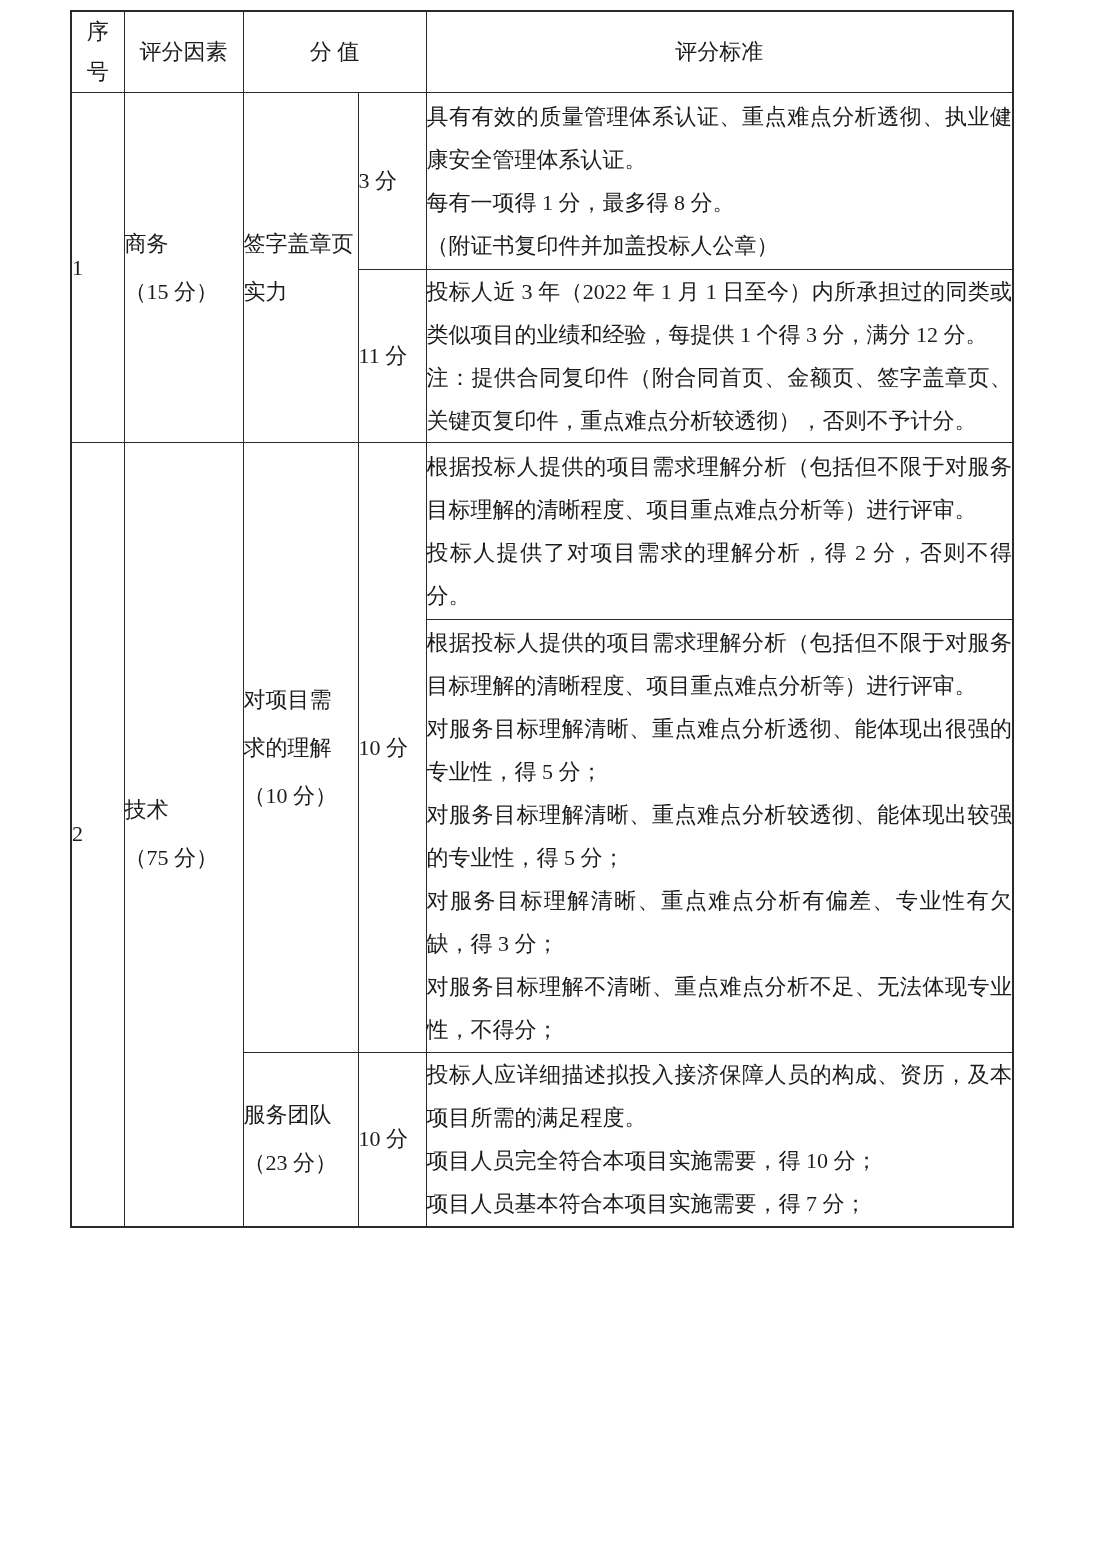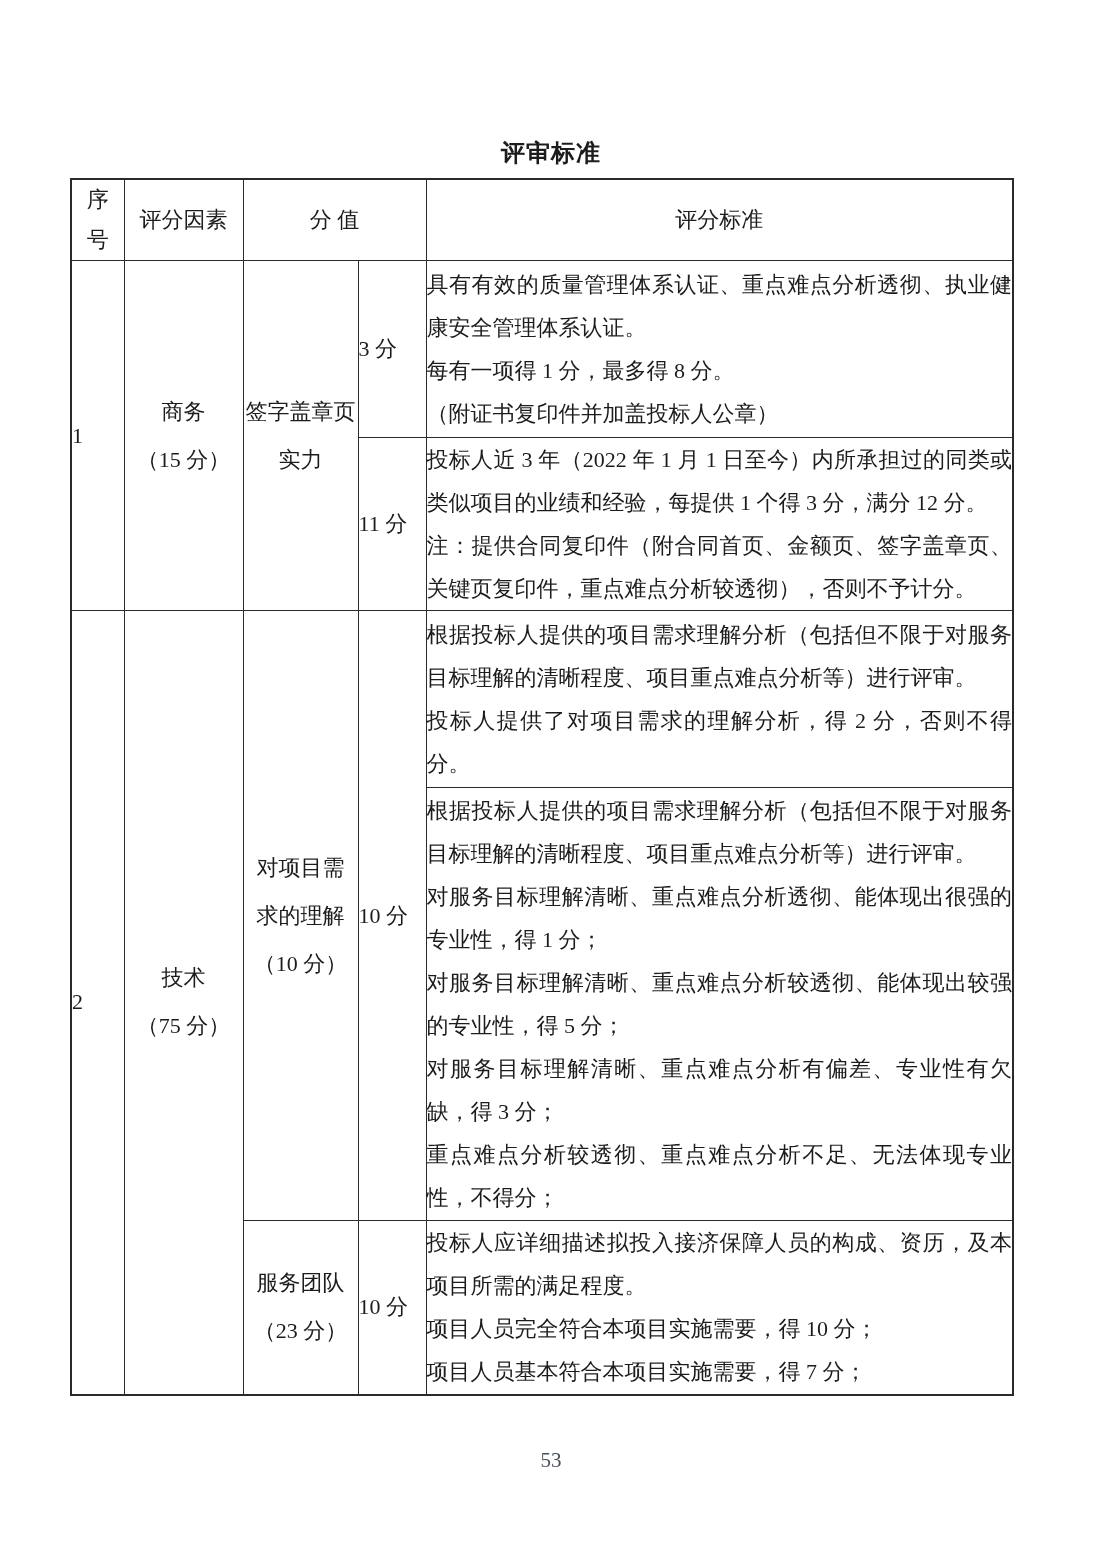--- a/index.html
+++ b/index.html
@@ -45,21 +45,21 @@
   table.review {
     border: 2.5px solid #2a2a2a;
   }
   td.center-cell {
     text-align: left;
   }
   .ml {
     white-space: pre-line;
   }
   td.label-cell {
-    text-align: center;
+    text-align: left;
     line-height: 48px;
   }
   td.header-cell {
     text-align: center;
     line-height: 40px;
   }
   td.header-criteria-cell {
     text-align: center;
     padding-left: 10px;
   }
@@ -78,21 +78,20 @@
     text-align: center;
     font-size: 21px;
     color: #4a4f5c;
   }
 </style>
 </head>
 <body>
 
 <div class="page">
 
-  <div class="doc-title">评审标准</div>
 
   <table class="review">
     <colgroup>
       <col style="width:53px">
       <col style="width:119px">
       <col style="width:115px">
       <col style="width:68px">
       <col style="width:587px">
     </colgroup>
 
@@ -137,35 +136,34 @@
       <td class="center-cell" rowspan="2">10 分</td>
       <td class="criteria-cell">
         <p>根据投标人提供的项目需求理解分析（包括但不限于对服务目标理解的清晰程度、项目重点难点分析等）进行评审。</p>
         <p>投标人提供了对项目需求的理解分析，得 2 分，否则不得分。</p>
       </td>
     </tr>
 
     <tr style="height:433px">
       <td class="criteria-cell">
         <p>根据投标人提供的项目需求理解分析（包括但不限于对服务目标理解的清晰程度、项目重点难点分析等）进行评审。</p>
-        <p>对服务目标理解清晰、重点难点分析透彻、能体现出很强的专业性，得 1 分；</p>
+        <p>对服务目标理解清晰、重点难点分析透彻、能体现出很强的专业性，得 5 分；</p>
         <p>对服务目标理解清晰、重点难点分析较透彻、能体现出较强的专业性，得 5 分；</p>
         <p>对服务目标理解清晰、重点难点分析有偏差、专业性有欠缺，得 3 分；</p>
-        <p>重点难点分析较透彻、重点难点分析不足、无法体现专业性，不得分；</p>
+        <p>对服务目标理解不清晰、重点难点分析不足、无法体现专业性，不得分；</p>
       </td>
     </tr>
 
     <tr style="height:174px">
       <td class="label-cell ml">服务团队
 （23 分）</td>
       <td class="center-cell">10 分</td>
       <td class="criteria-cell">
         <p>投标人应详细描述拟投入接济保障人员的构成、资历，及本项目所需的满足程度。</p>
         <p>项目人员完全符合本项目实施需要，得 10 分；</p>
         <p>项目人员基本符合本项目实施需要，得 7 分；</p>
       </td>
     </tr>
   </tbody>
     </table>
 
-  <div class="page-number">53</div>
 
 </div>
 
 </body></html>

